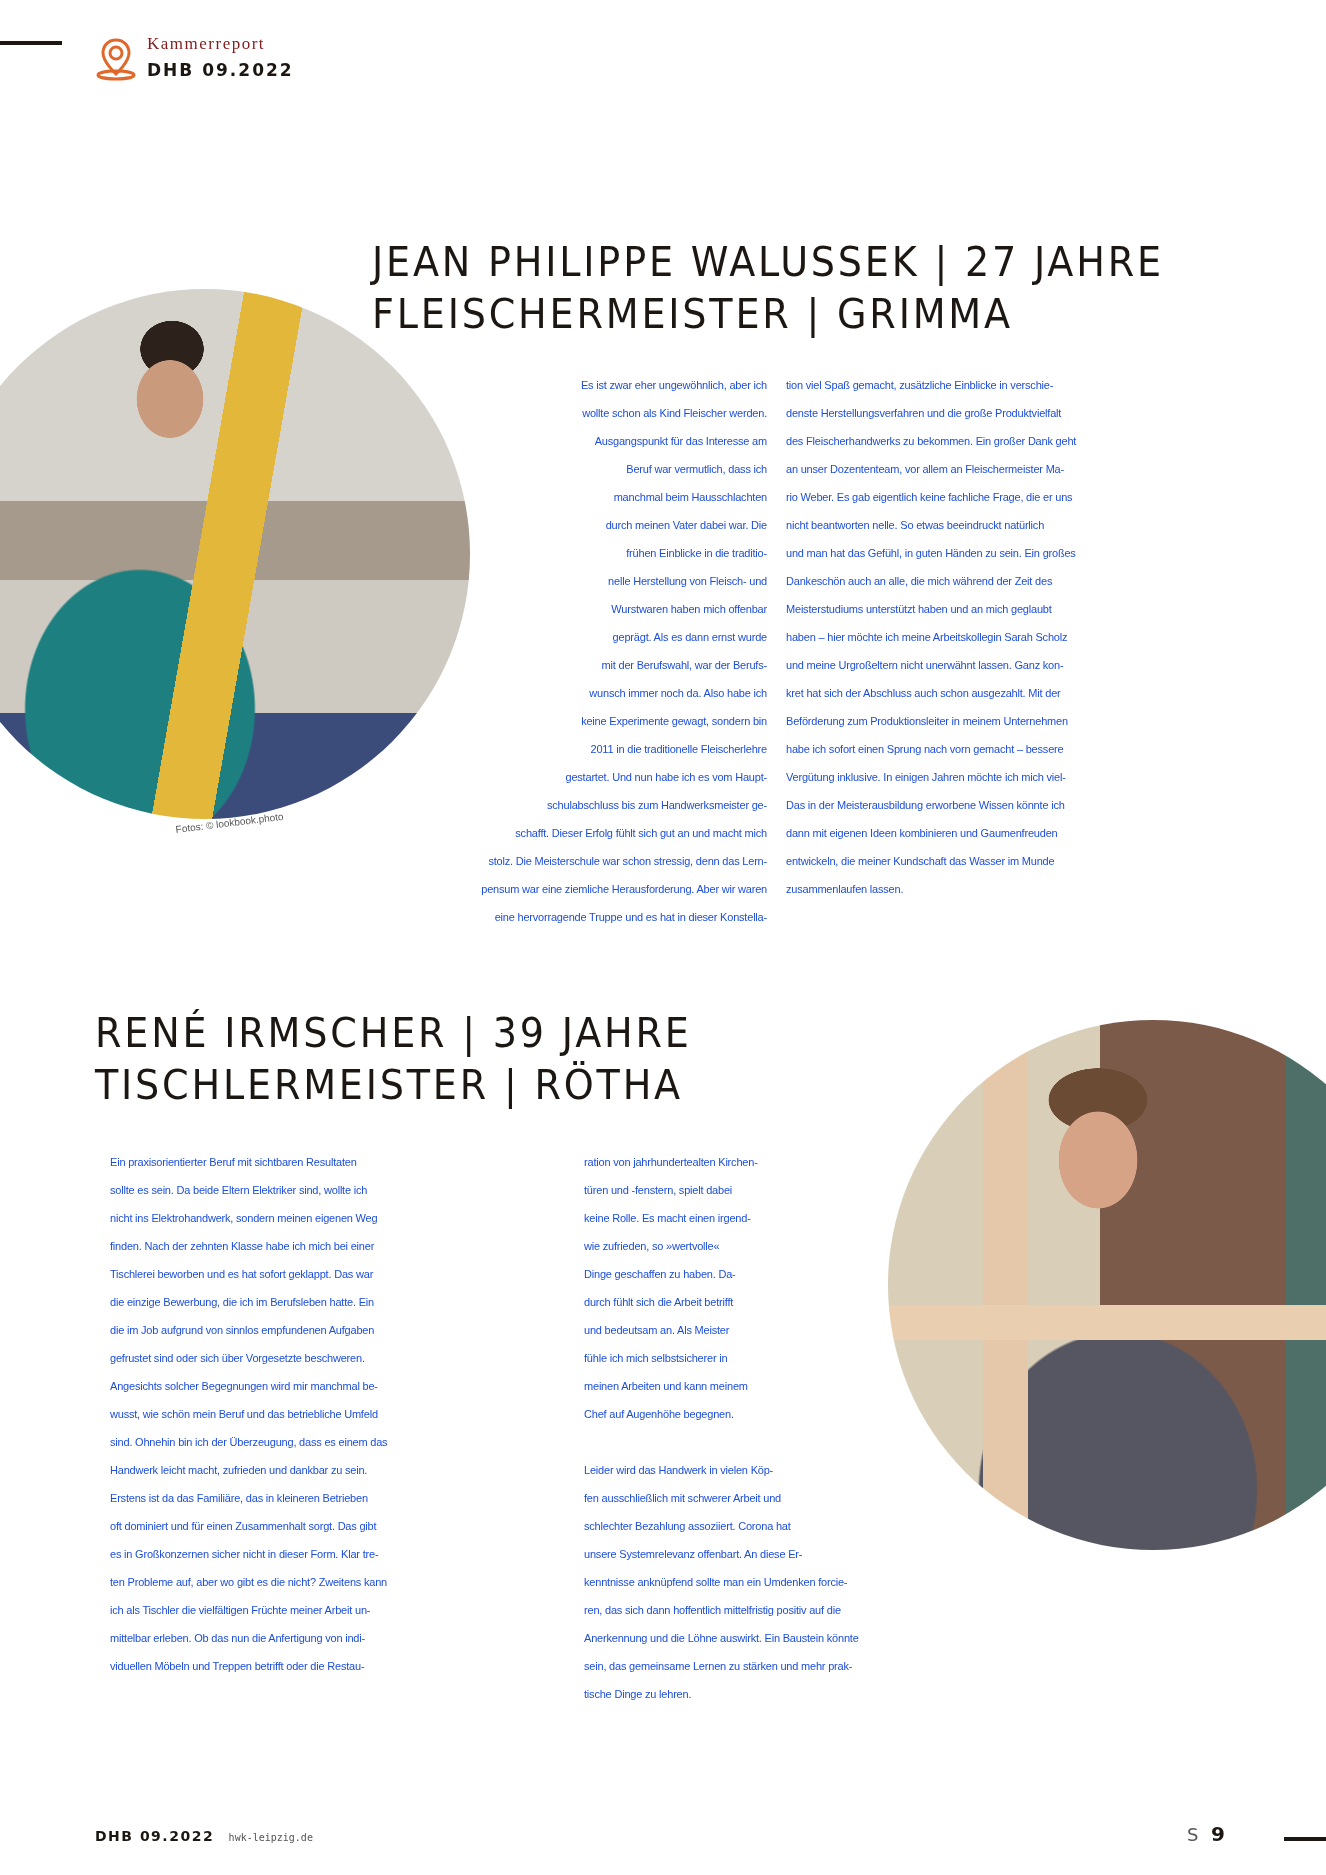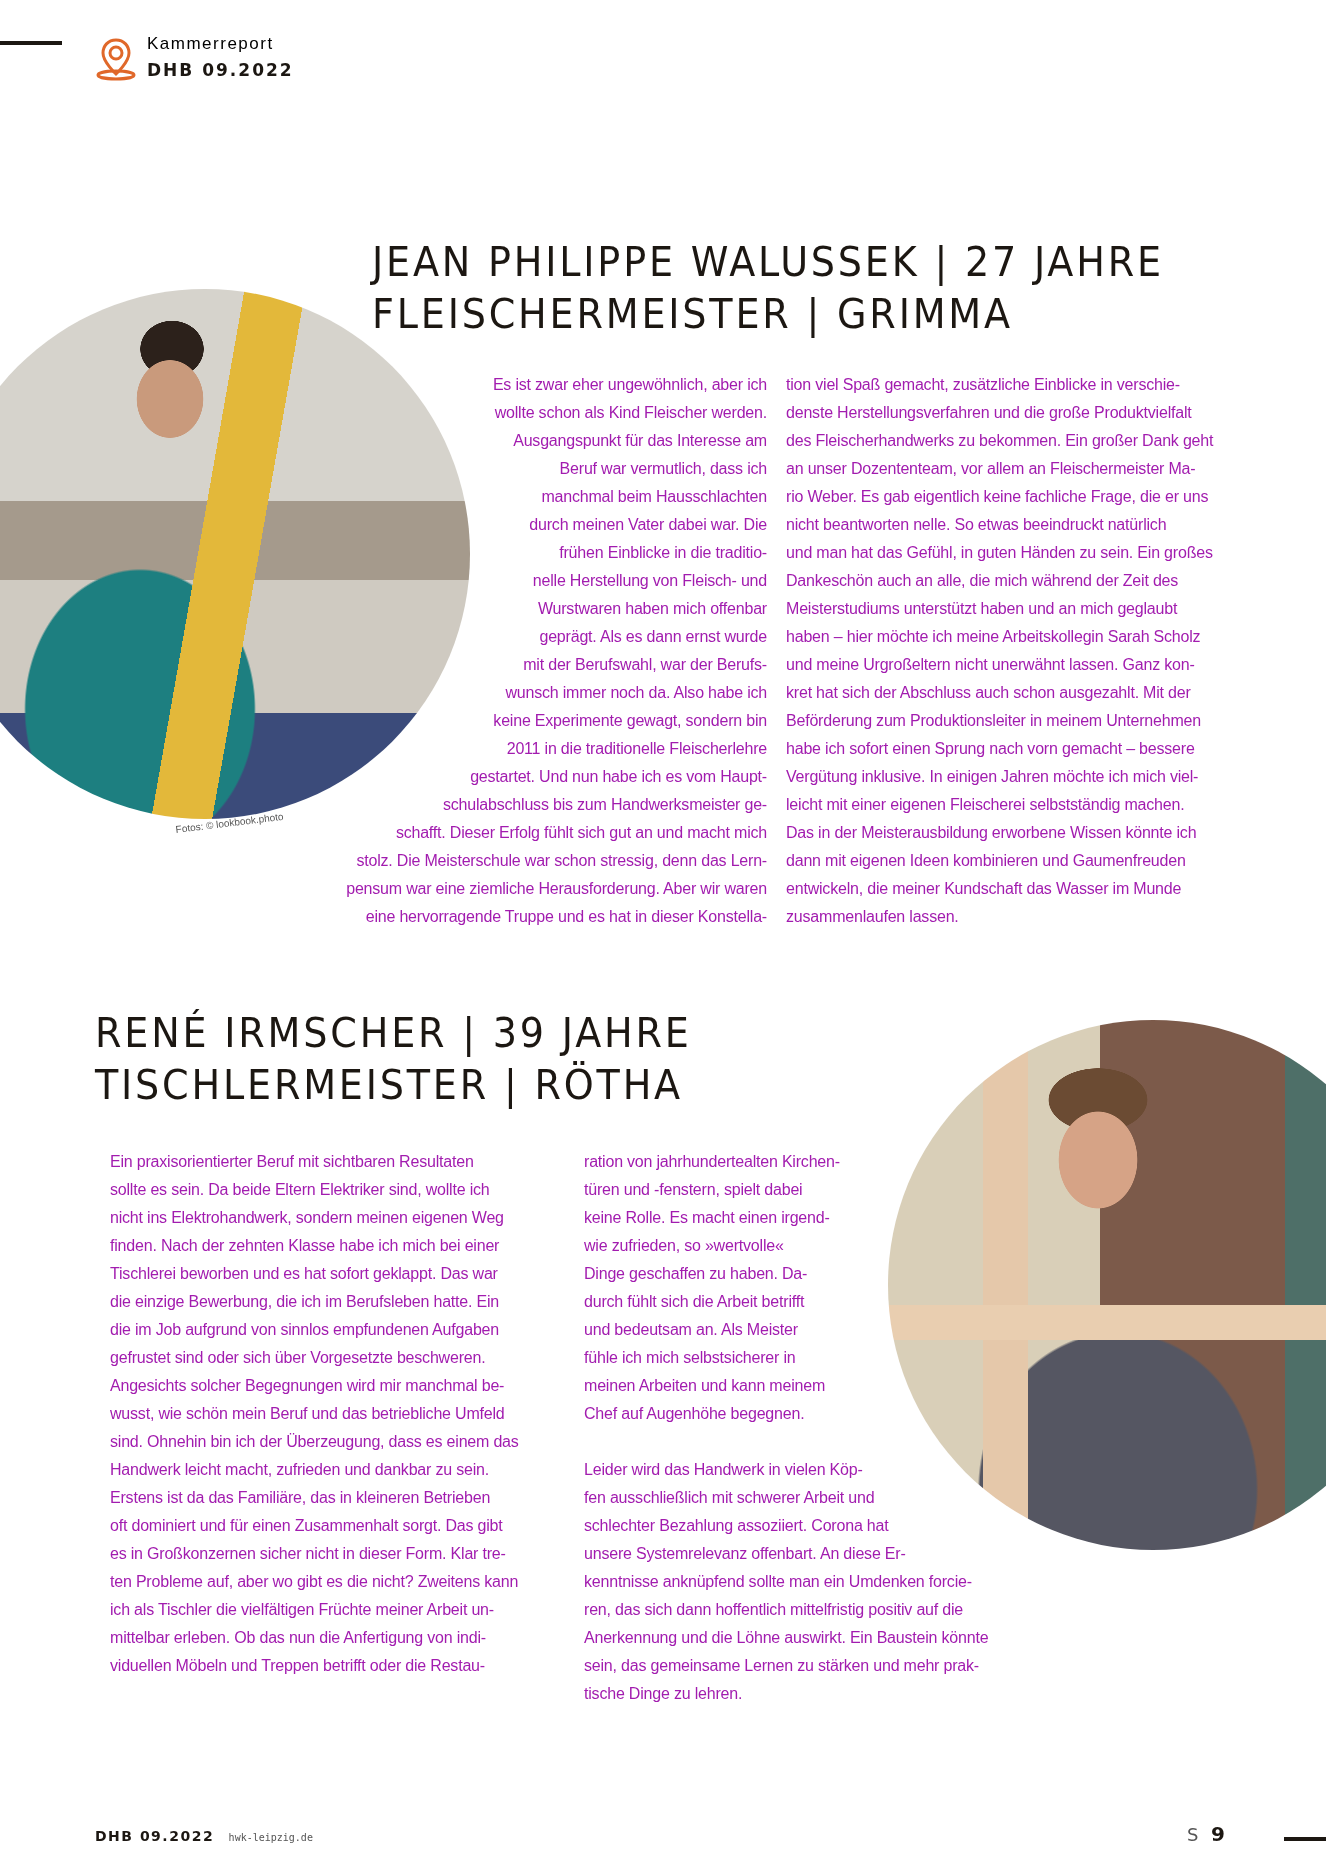--- a/index.html
+++ b/index.html
@@ -8,21 +8,21 @@
       font-family: "Liberation Sans", sans-serif; color: #231f1c;
     }
     .rule { position: absolute; height: 4px; background: #1c1712; }
     #rule-top-left { left: 0; top: 41px; width: 62px; }
     #rule-bottom-right { left: 1284px; top: 1837px; width: 42px; }
 
     .header { position: absolute; left: 95px; top: 32px; }
     .header .pin { position: absolute; left: 0; top: 4px; width: 42px; height: 46px; }
     .header .kicker {
       position: absolute; left: 52px; top: 2px; white-space: nowrap;
-      font-family: Liberation Sans, sans-serif; font-size: 17px; letter-spacing: 1.5px; color: #000000;
+      font-family: Liberation Serif, serif; font-size: 17px; letter-spacing: 1.5px; color: #7f1d1d;
     }
     .header .issue {
       position: absolute; left: 52px; top: 28px; white-space: nowrap;
       font-family: "DejaVu Sans", sans-serif; font-weight: bold; font-size: 17px; letter-spacing: 2px; color: #1c1712;
     }
 
     .headline {
       position: absolute; margin: 0; font-weight: normal;
       font-family: "DejaVu Sans", sans-serif; font-size: 41px; line-height: 52px;
       letter-spacing: 3px; color: #1c1712; white-space: nowrap;
@@ -53,22 +53,22 @@
         radial-gradient(ellipse 230px 260px at 230px 470px, #555662 0 60%, transparent 61%),
         linear-gradient(90deg, #d9cfb8 0 40%, #7c5a4a 40% 75%, #4e6f68 75% 100%);
     }
     .photo-credit {
       position: absolute; left: 175px; top: 824px; font-size: 10px; color: #555;
       transform: rotate(-7deg); transform-origin: left top; white-space: nowrap;
     }
 
     .col {
       position: absolute; margin: 0;
-      font-family: "Liberation Sans", sans-serif; font-size: 16px; line-height: 28px;
-      color: #a21caf;
+      font-family: "Liberation Sans", sans-serif; font-size: 11px; line-height: 28px;
+      color: #1d4ed8;
     }
     .col .ln { display: block; white-space: nowrap; letter-spacing: -0.2px; }
     .col.right-align .ln { text-align: right; }
 
     #a1-col1 { left: 292px; top: 371px; width: 475px; }
     #a1-col2 { left: 786px; top: 371px; width: 478px; }
     #a2-col1 { left: 98px; top: 1148px; width: 470px; margin-left: 12px; }
     #a2-col2 { left: 584px; top: 1148px; width: 470px; }
     .para-gap { display: block; height: 28px; }
 
@@ -137,21 +137,20 @@
     <span class="ln">nicht beantworten nelle. So etwas beeindruckt natürlich</span>
     <span class="ln">und man hat das Gefühl, in guten Händen zu sein. Ein großes</span>
     <span class="ln">Dankeschön auch an alle, die mich während der Zeit des</span>
     <span class="ln">Meisterstudiums unterstützt haben und an mich geglaubt</span>
     <span class="ln">haben – hier möchte ich meine Arbeitskollegin Sarah Scholz</span>
     <span class="ln">und meine Urgroßeltern nicht unerwähnt lassen. Ganz kon-</span>
     <span class="ln">kret hat sich der Abschluss auch schon ausgezahlt. Mit der</span>
     <span class="ln">Beförderung zum Produktionsleiter in meinem Unternehmen</span>
     <span class="ln">habe ich sofort einen Sprung nach vorn gemacht – bessere</span>
     <span class="ln">Vergütung inklusive. In einigen Jahren möchte ich mich viel-</span>
-    <span class="ln">leicht mit einer eigenen Fleischerei selbstständig machen.</span>
     <span class="ln">Das in der Meisterausbildung erworbene Wissen könnte ich</span>
     <span class="ln">dann mit eigenen Ideen kombinieren und Gaumenfreuden</span>
     <span class="ln">entwickeln, die meiner Kundschaft das Wasser im Munde</span>
     <span class="ln">zusammenlaufen lassen.</span>
   </div>
 
 <h1 class="headline" id="headline-2">
   <span>RENÉ IRMSCHER | 39 JAHRE</span><br>
   <span>TISCHLERMEISTER | RÖTHA</span>
 </h1>

